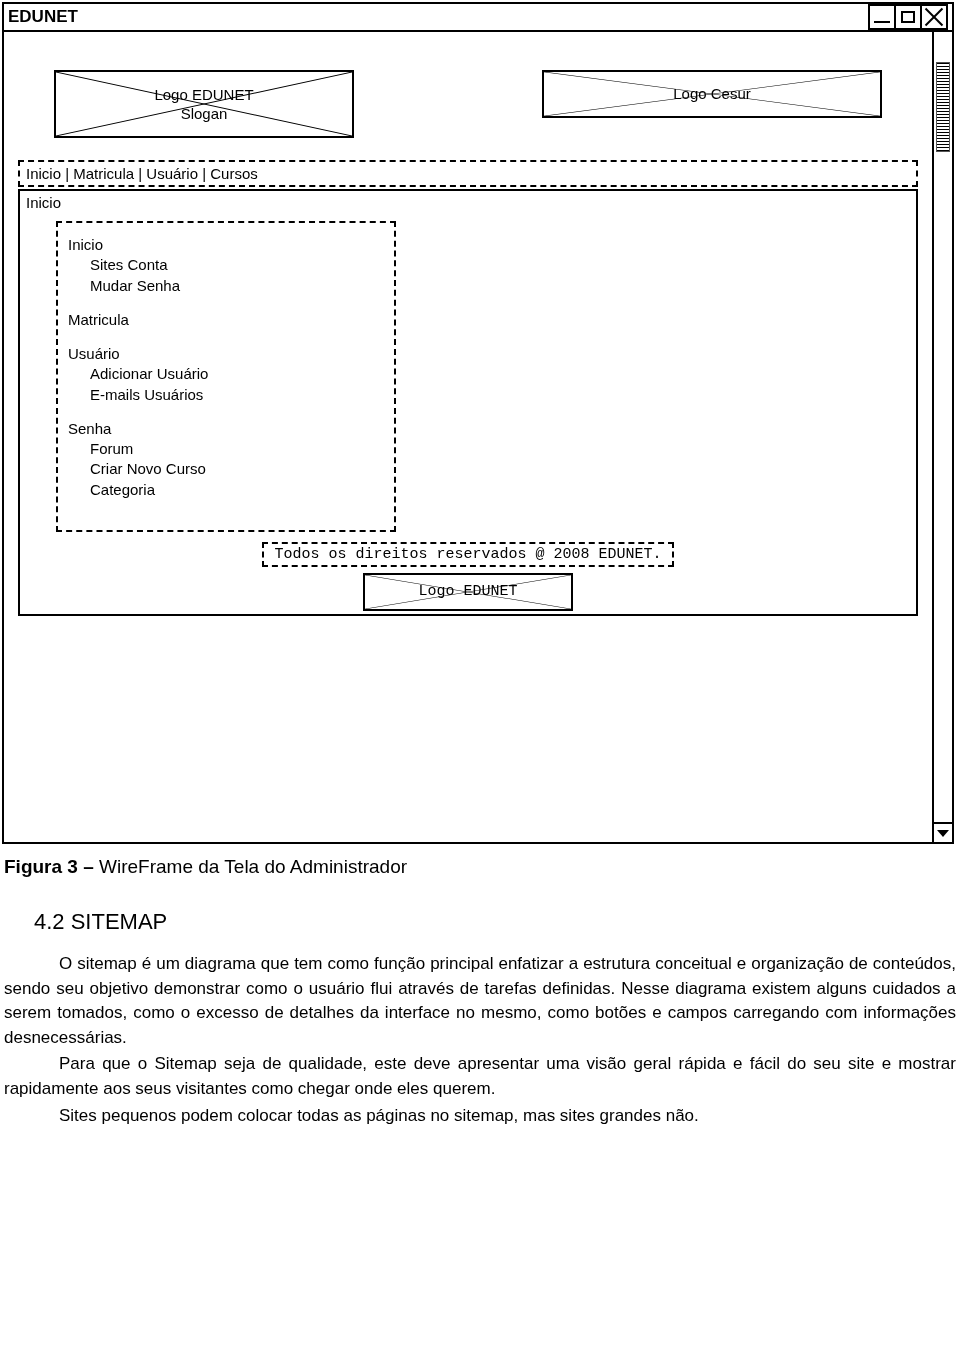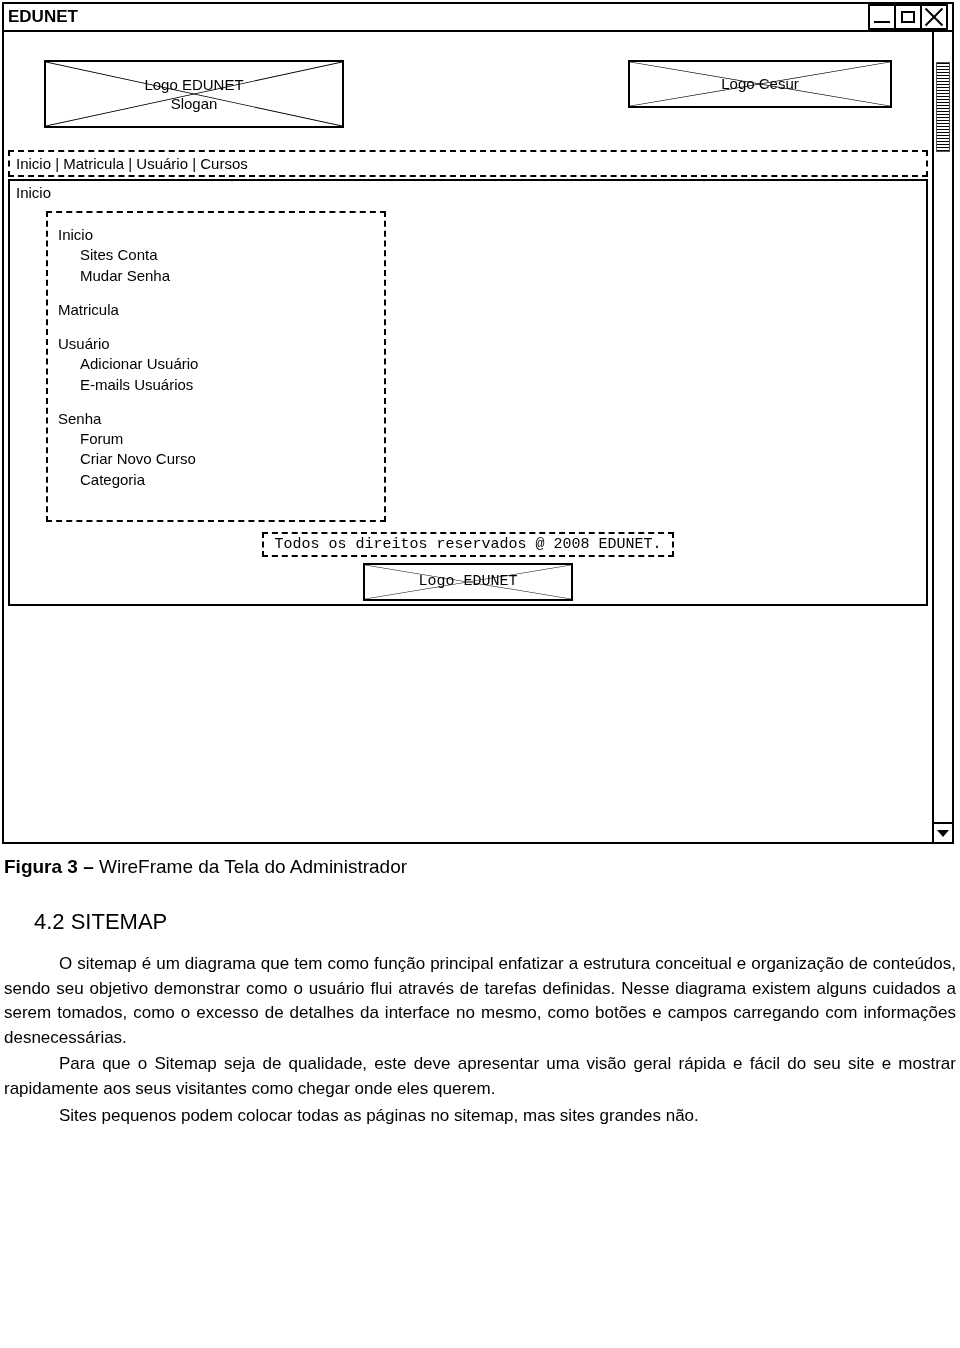--- a/index.html
+++ b/index.html
@@ -63,21 +63,21 @@
   .win-btn.close::before { transform: translate(-50%,-50%) rotate(45deg); }
   .win-btn.close::after { transform: translate(-50%,-50%) rotate(-45deg); }
 
   .content-scroll {
     display: flex;
     height: 810px;
   }
   .content-main {
     flex: 1;
     position: relative;
-    padding: 0;
+    padding: 10px;
     border-radius: 26px;
   }
   .scrollbar {
     width: 20px;
     border-left: 2px solid #000;
     position: relative;
   }
   .scrollbar .thumb {
     position: absolute;
     top: 30px;
@@ -124,21 +124,21 @@
     position: absolute;
     top: 0; left: 0; width: 100%; height: 100%;
     pointer-events: none;
   }
   .placeholder-box .ph-text {
     position: relative;
     z-index: 1;
     padding: 2px 6px;
   }
   .logo1 { width: 300px; height: 68px; }
-  .logo2 { width: 264px; height: 48px; }
+  .logo2 { width: 340px; height: 48px; }
   .logo3 { width: 210px; height: 38px; }
 
   .dashed-bar {
     border: 2px dashed #000;
     margin: 4px 4px 0 4px;
     padding: 3px 6px;
     font-size: 15px;
   }
   .solid-bar {
     border: 2px solid #000;

